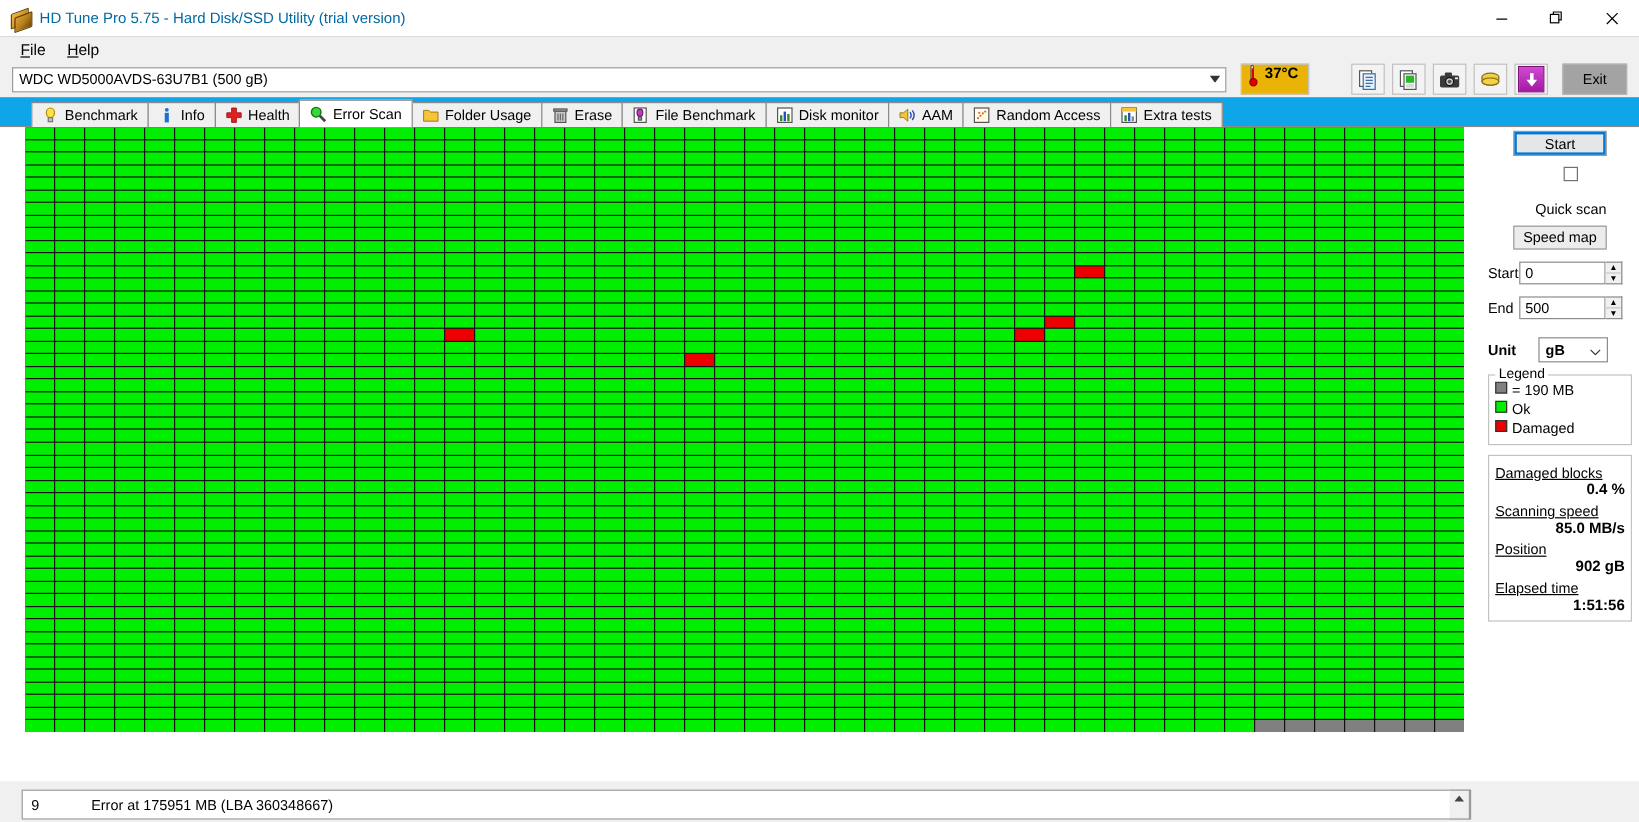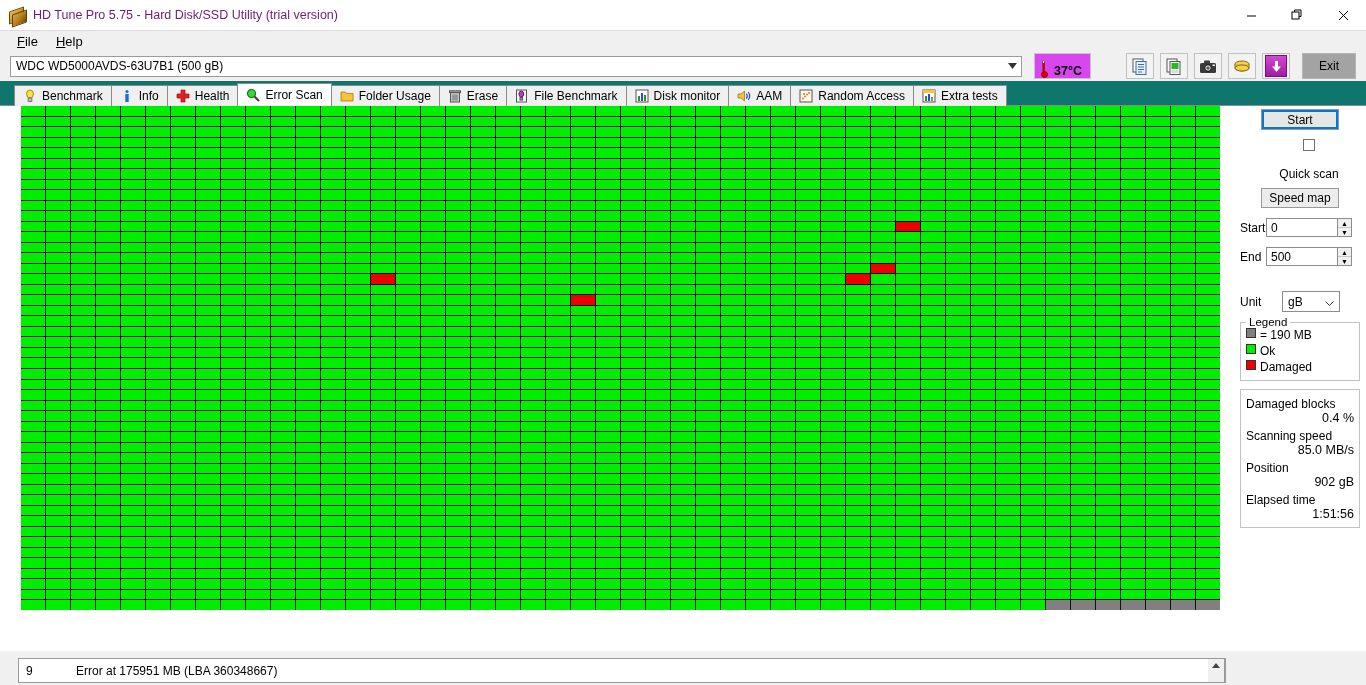--- a/index.html
+++ b/index.html
@@ -19,42 +19,42 @@
   .title-icon .disk{
     position:absolute;left:1px;top:2px;width:13px;height:11px;
     background:linear-gradient(135deg,#f0b84a 0%,#d99b28 45%,#8a5f10 100%);
     transform:skewY(-20deg);border:1px solid #6b4a08;border-radius:1px;
   }
   .title-icon .disk2{
     position:absolute;left:4px;top:5px;width:13px;height:11px;
     background:linear-gradient(135deg,#d9a23c 0%,#b9801c 50%,#704c06 100%);
     transform:skewY(-20deg);border:1px solid #5a3e06;border-radius:1px;
   }
-  .title-text{font-size:12.5px;color:#701a75;white-space:nowrap;}
+  .title-text{font-size:12.5px;color:#0369a1;white-space:nowrap;}
   .win-controls{position:absolute;right:0;top:0;height:30px;display:flex;}
   .win-btn{width:46px;height:30px;display:flex;align-items:center;justify-content:center;
     font-size:13px;color:#000;}
   
   .menubar{height:20px;background:#f0f0f0;display:flex;align-items:center;padding-left:8px;}
   .menu-item{padding:2px 9px;font-size:13px;}
   .menu-item u{text-decoration:underline;}
   
   .device-row{height:30px;display:flex;align-items:center;padding:0 10px;gap:0;}
   .combo{
     flex:0 0 1012px;height:21px;background:#fff;border:1px solid #9b9b9b;
     display:flex;align-items:center;position:relative;box-sizing:border-box;
   }
   .combo .val{padding-left:5px;font-size:12px;color:#000;}
   .combo .arrow{
     position:absolute;right:0;top:0;width:17px;height:19px;
     display:flex;align-items:center;justify-content:center;font-size:9px;color:#222;
   }
   .temp-box{
-    margin-left:12px;display:flex;align-items:flex-end;gap:6px;
-    height:26px;padding:0 8px 0 4px;border:1px solid #c6c6c6;background:#d946ef;
+    margin-left:12px;display:flex;align-items:flex-start;gap:6px;
+    height:26px;padding:0 8px 0 4px;border:1px solid #c6c6c6;background:#eab308;
     box-sizing:border-box;
   }
   .thermo{width:9px;height:18px;position:relative;}
   .thermo .tube{position:absolute;left:3px;top:0;width:3px;height:12px;background:#fff;
     border:1px solid #555;border-radius:2px 2px 0 0;box-sizing:border-box;}
   .thermo .merc{position:absolute;left:4px;top:3px;width:2px;height:10px;background:#d00;}
   .thermo .bulb{position:absolute;left:1.5px;top:11px;width:7px;height:7px;border-radius:50%;
     background:#d00;border:1px solid #900;box-sizing:border-box;}
   .temp-text{font-weight:bold;font-size:12.5px;}
   .tb-spacer{flex:1;}
@@ -62,22 +62,22 @@
     width:28px;height:26px;border:1px solid #c0c0c0;background:#f3f3f3;
     margin-left:6px;display:flex;align-items:center;justify-content:center;
     box-sizing:border-box;
   }
   .exit-btn{
     margin-left:12px;width:54px;height:26px;border:1px solid #b4b4b4;background:#a3a3a3;
     display:flex;align-items:center;justify-content:center;font-size:12px;box-sizing:border-box;
   }
   
   .tabstrip{
-    height:24px;display:flex;align-items:flex-end;padding-left:14px;
-    border-bottom:1px solid #8a8a8a;background:#0f766e;position:relative;
+    height:24px;display:flex;align-items:flex-end;padding-left:26px;
+    border-bottom:1px solid #8a8a8a;background:#0ea5e9;position:relative;
   }
   .tab{
     height:21px;display:flex;align-items:center;gap:5px;padding:0 8px;
     border:1px solid #8a8a8a;border-bottom:none;background:#f0f0f0;
     margin-right:-1px;font-size:12px;box-sizing:border-box;position:relative;top:1px;
   }
   .tab.active{background:#fff;height:23px;z-index:3;top:1px;}
   .tab .ticon{width:14px;height:14px;display:block;position:relative;}
   
   .content{position:relative;height:545px;background:#fff;}
@@ -111,41 +111,41 @@
   .spin-row{display:flex;align-items:center;margin-top:10px;font-size:12px;}
   .spin-row .lbl{width:26px;}
   .spin-input{
     width:72px;height:19px;background:#fff;border:1px solid #8c8c8c;
     display:flex;align-items:center;padding-left:4px;font-size:12px;box-sizing:border-box;
   }
   .spin-btns{width:14px;height:19px;border:1px solid #8c8c8c;border-left:none;
     background:#f0f0f0;display:flex;flex-direction:column;box-sizing:border-box;}
   .spin-btns div{flex:1;display:flex;align-items:center;justify-content:center;font-size:7px;line-height:1;}
   .spin-btns div:first-child{border-bottom:1px solid #c8c8c8;}
-  .unit-row{display:flex;align-items:center;margin-top:25px;font-size:12px;}
+  .unit-row{display:flex;align-items:center;margin-top:15px;font-size:12px;font-weight:bold;}
   .unit-row .lbl{width:42px;}
   .unit-sel{
     width:58px;height:21px;background:#fff;border:1px solid #8c8c8c;
     display:flex;align-items:center;justify-content:space-between;padding:0 5px;
     font-size:12px;box-sizing:border-box;
   }
   .group{
     border:1px solid #c2c2c2;margin-top:10px;padding:3px 5px 6px;position:relative;
     box-sizing:border-box;
   }
   .group > .gtitle{
     position:absolute;top:-7px;left:5px;background:#fff;padding:0 3px;font-size:11.5px;
   }
   .legend-line{display:flex;align-items:flex-start;gap:4px;font-size:12px;margin-top:2px;}
   .sw{width:10px;height:10px;border:1px solid #333;box-sizing:border-box;}
   .sw.gray{background:#808080;}
   .sw.green{background:#00ee00;}
   .sw.red{background:#ee0000;}
-  .stat-label{font-size:12px;margin-top:4px;}
-  .stat-val{font-size:12.5px;font-weight:normal;text-align:right;}
+  .stat-label{font-size:12px;margin-top:4px;text-decoration:underline;}
+  .stat-val{font-size:12.5px;font-weight:bold;text-align:right;}
   
   .bottom{position:absolute;left:0;bottom:0;width:1366px;height:29px;background:#f0f0f0;}
   .listbox{
     position:absolute;left:18px;top:2px;width:1208px;height:25px;
     background:#fff;border:1px solid #9a9a9a;display:flex;align-items:center;
     box-sizing:border-box;overflow:hidden;
   }
   .listbox .num{width:50px;padding-left:7px;font-size:12px;}
   .listbox .msg{font-size:12px;}
   .vscroll{

